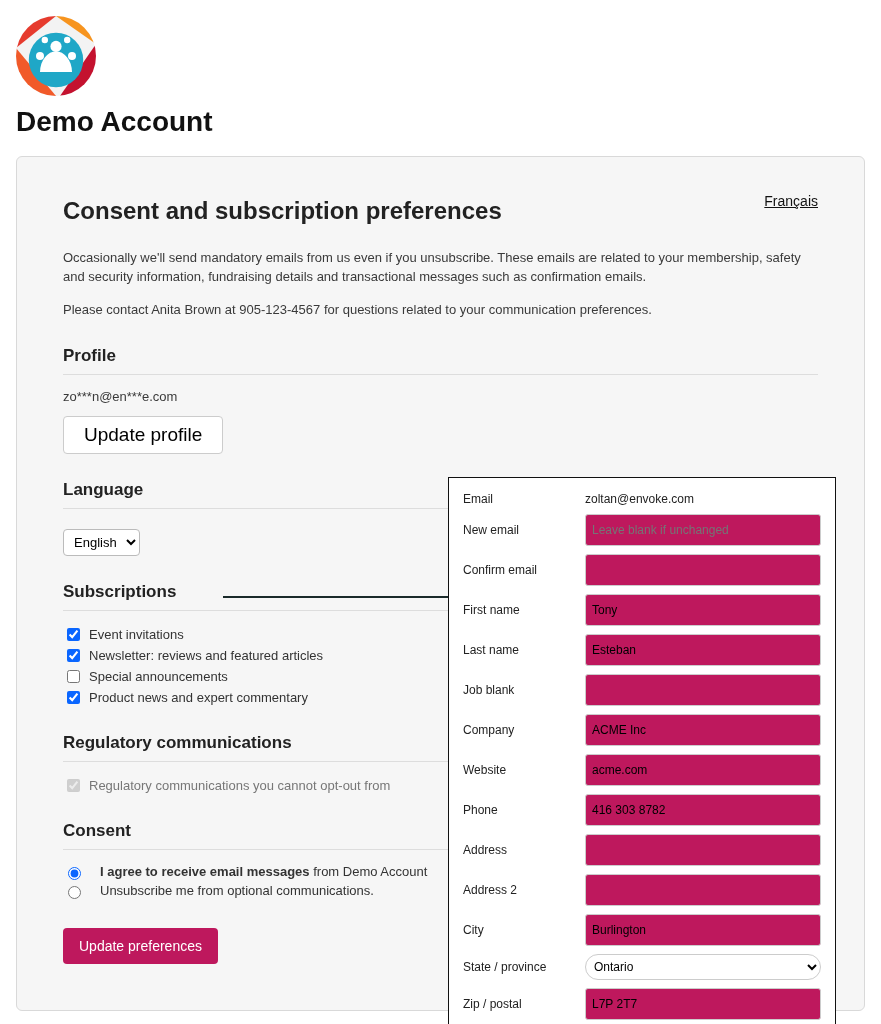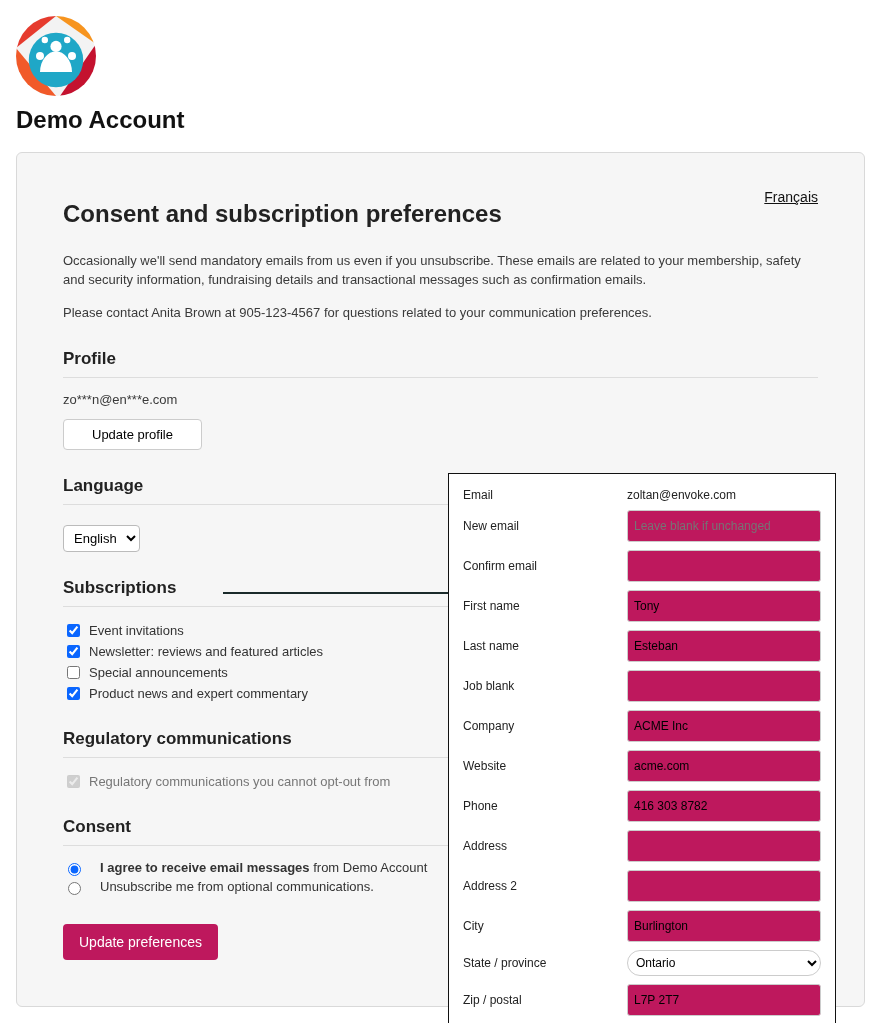--- a/index.html
+++ b/index.html
@@ -11,41 +11,41 @@
     color: #222;
     background: #fff;
     width: 881px;
   }
   .logo {
     width: 80px;
     height: 80px;
     margin-bottom: 10px;
   }
   h1.account-title {
-    font-size: 24px;
+    font-size: 28px;
     font-weight: 700;
     margin: 6px 0 18px 0;
     color: #111;
   }
   .card {
     border: 1px solid #d9d9d9;
     border-radius: 6px;
     background: #f6f6f6;
     padding: 36px 46px 46px 46px;
     position: relative;
   }
   .card-header {
     display: flex;
     justify-content: space-between;
     align-items: flex-start;
   }
   h2.prefs-title {
     font-size: 24px;
     font-weight: 600;
-    margin: 11px 0 24px 0;
+    margin: 4px 0 24px 0;
     color: #222;
   }
   a.lang-link {
     color: #111;
     text-decoration: underline;
     font-size: 14px;
   }
   p.intro {
     font-size: 13px;
     color: #3a3a3a;
@@ -63,25 +63,25 @@
     border-top: 1px solid #ddd;
     margin: 4px 0 14px 0;
   }
   .masked-email {
     font-size: 13px;
     color: #3a3a3a;
     margin: 10px 0 12px 0;
   }
   .btn-outline {
     display: inline-block;
-    padding: 7px 28px;
+    padding: 7px 20px;
     background: #fff;
     border: 1px solid #ccc;
     border-radius: 4px;
-    font-size: 13px;
+    font-size: 19px;
     cursor: pointer;
   }
   select.lang-select {
     margin-top: 6px;
     padding: 4px 6px;
     font-size: 13px;
     background: #fff;
     border: 1px solid #bbb;
     border-radius: 4px;
   }
@@ -127,21 +127,20 @@
     width: 388px;
     background: #fff;
     border: 1px solid #111;
     padding: 14px 14px 16px 14px;
     font-size: 12px;
   }
   .pf-row {
     display: flex;
     align-items: center;
     margin-bottom: 8px;
-    gap: 42px;
   }
   .pf-label {
     width: 122px;
     color: #222;
     font-size: 12px;
   }
   .pf-val {
     flex: 1;
     font-size: 12px;
     color: #222;

